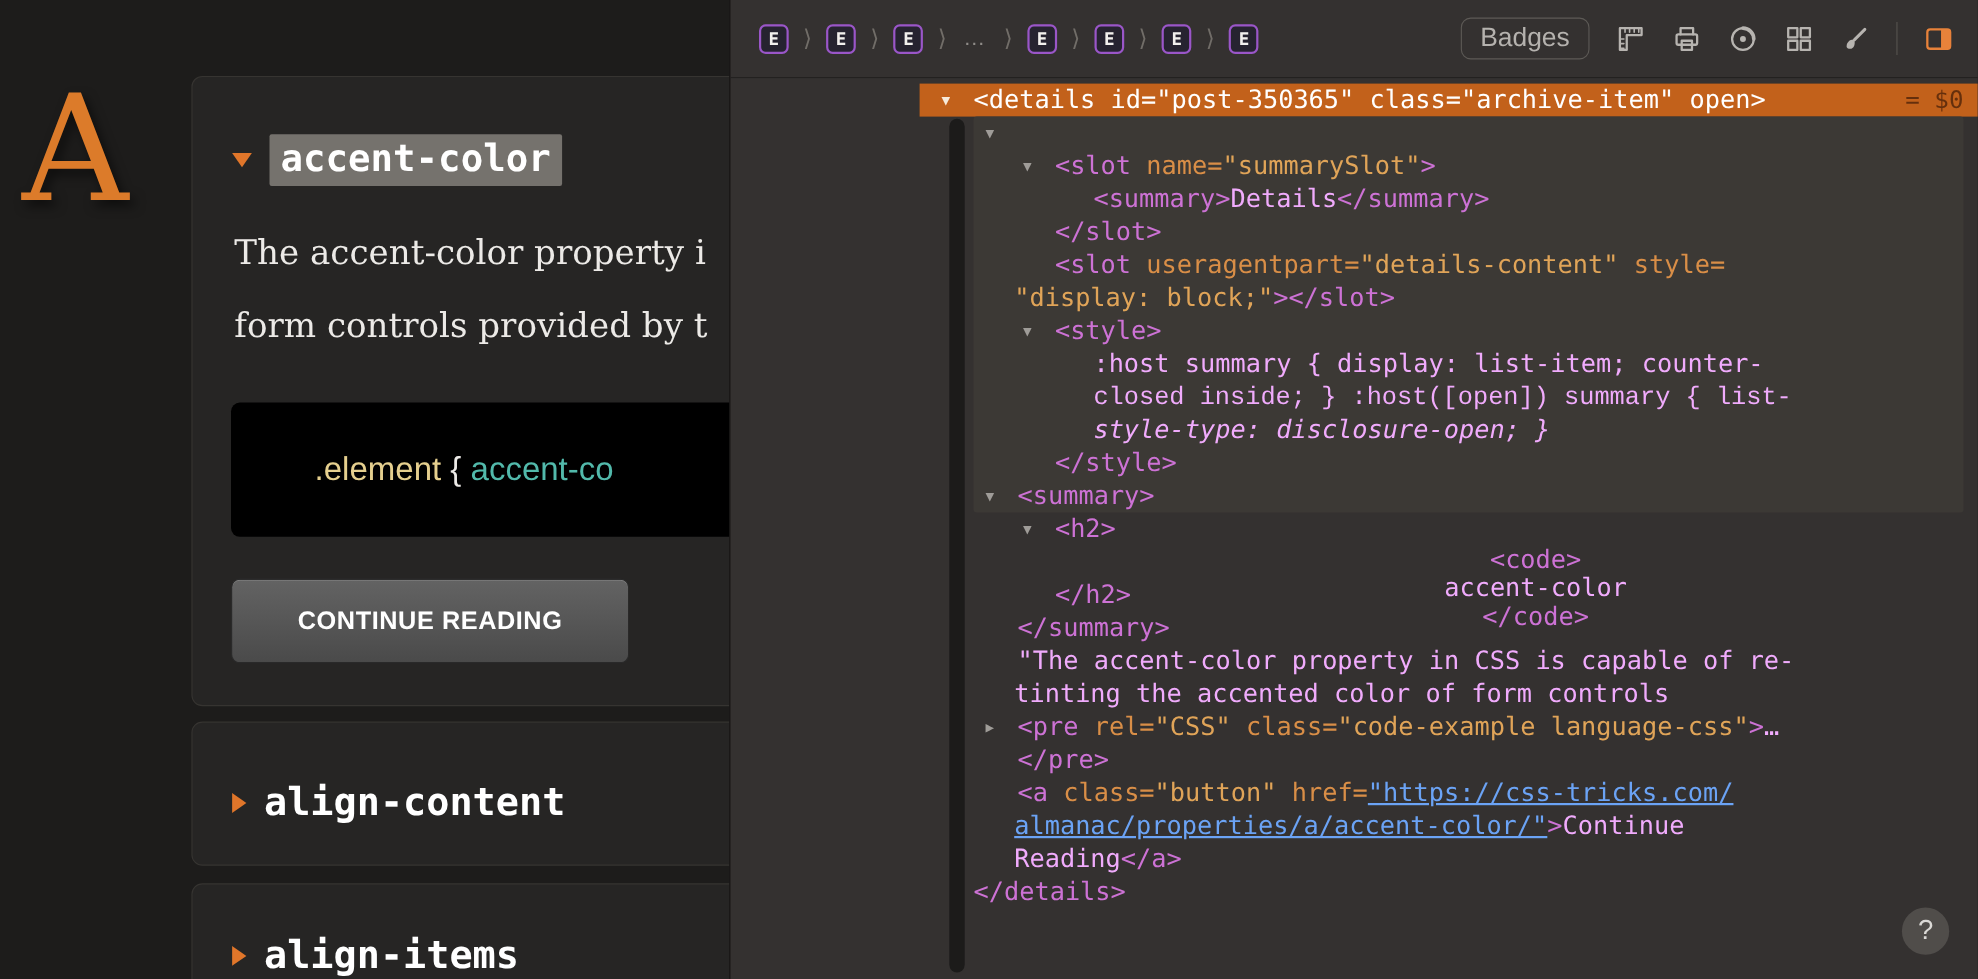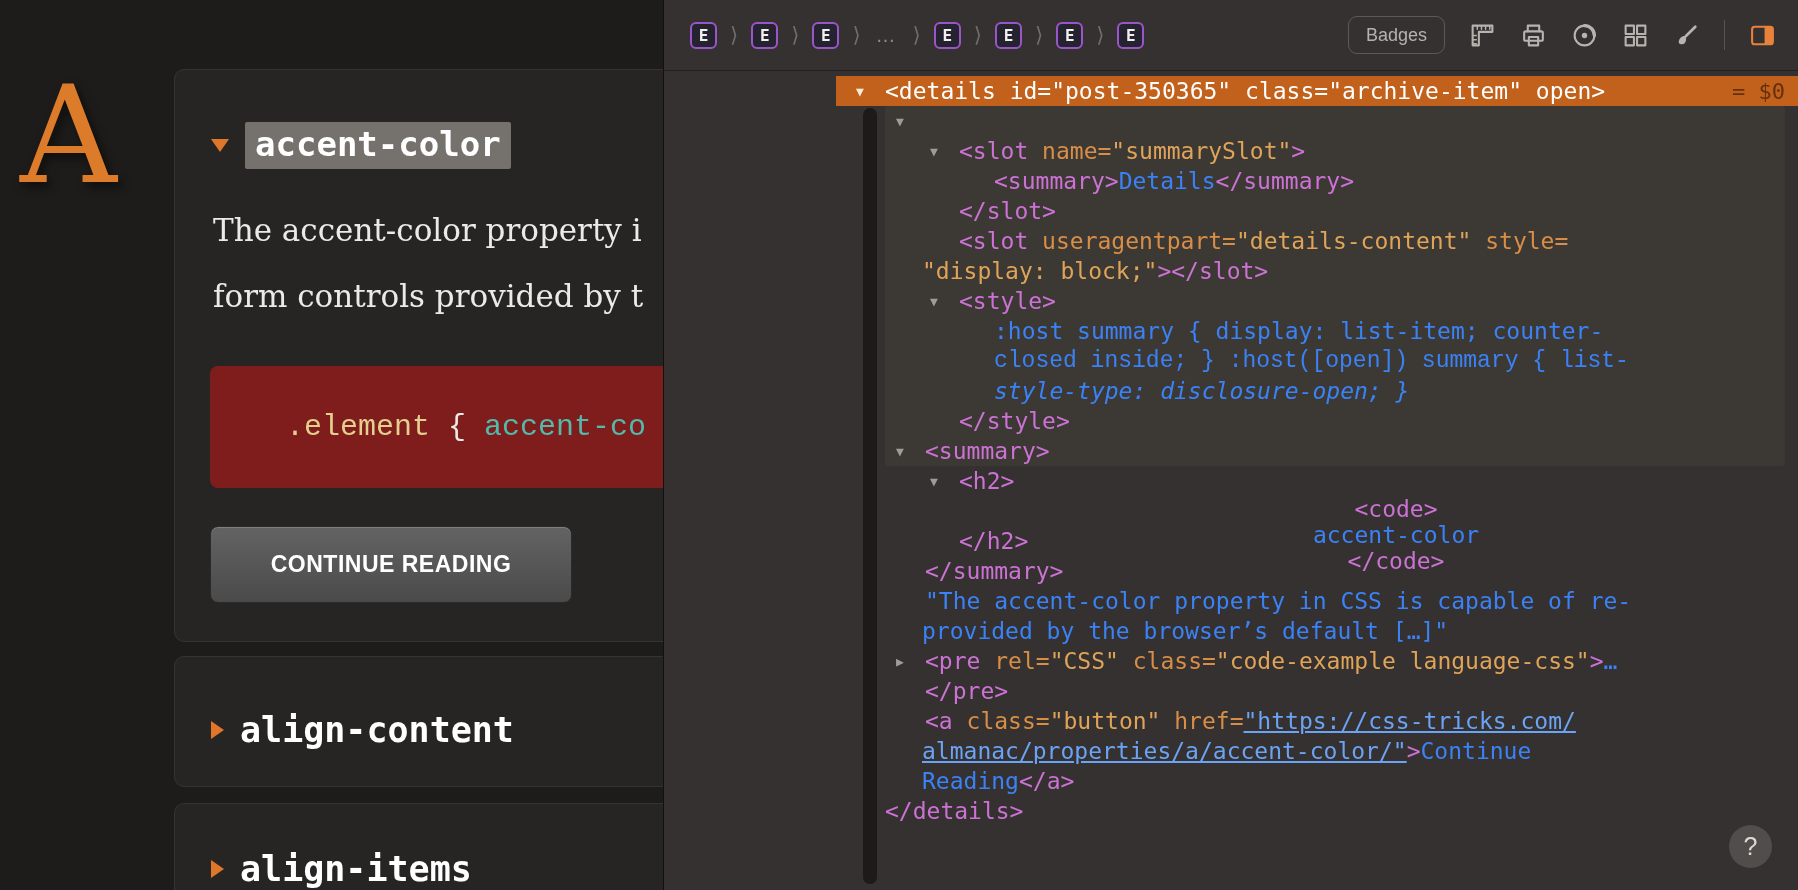--- a/index.html
+++ b/index.html
@@ -25,22 +25,22 @@
   .tri-closed { border-top:9px solid transparent; border-bottom:9px solid transparent;
                 border-left:13px solid #e0762a; }
   .card-title { font-family:"DejaVu Sans Mono", monospace; font-weight:bold;
                 font-size:34px; color:#ffffff; white-space:nowrap; }
   .card2 .card-title, .card3 .card-title { font-size:35px; }
   .hl { background:#75726d; padding:2px 10px 5px; border-radius:2px; }
   .body-line { position:absolute; left:38px; font-family:"DejaVu Serif", serif;
                font-size:31px; color:#eceae7; white-space:nowrap; }
   .l1 { top:142px; } .l2 { top:208px; }
   .codeblock { position:absolute; left:35px; top:296px; width:640px; height:122px;
-               background:#7f1d1d; border-radius:8px; display:flex; align-items:center;
-               padding-left:76px; font-family:Liberation Mono, monospace;
+               background:#000000; border-radius:8px; display:flex; align-items:center;
+               padding-left:76px; font-family:Liberation Sans, sans-serif;
                font-size:30px; white-space:pre; }
   .c-sel { color:#e5cf8e; } .c-p { color:#eceae7; } .c-prop { color:#52b9ab; }
   .cta { position:absolute; left:35px; top:456px; width:362px; height:77px;
          background:linear-gradient(#636363,#4a4a4a); border:1px solid #2a2a2a;
          border-radius:8px; color:#fff; font-family:"Liberation Sans", sans-serif;
          font-weight:bold; font-size:23px; letter-spacing:.5px;
          box-shadow:inset 0 1px 0 rgba(255,255,255,.18); cursor:pointer; }
 
   
   .devtools { position:absolute; left:663px; top:0; width:1135px; height:890px;
@@ -49,41 +49,41 @@
              border-bottom:1px solid #232120; display:flex; align-items:center; }
   .breadcrumbs { display:flex; align-items:center; padding-left:26px; }
   .crumb-badge { width:27px; height:27px; border:2px solid #9a56c8; border-radius:6px;
                  background:#262330; color:#f2f0ee; font-family:"DejaVu Sans Mono", monospace;
                  font-size:16px; font-weight:bold; display:flex; align-items:center;
                  justify-content:center; cursor:pointer; }
   .crumb-sep { color:#716d68; font-size:21px; margin:0 13px; font-family:"DejaVu Sans", sans-serif; }
   .crumb-ell { color:#8f8c88; font-size:20px; margin:0 2px; letter-spacing:2px; }
   .toolbar-right { margin-left:auto; display:flex; align-items:center; gap:24px; padding-right:22px; }
   .badges-btn { height:38px; padding:0 17px; background:transparent; border:1.5px solid #5d5a56;
-                border-radius:9px; color:#b5b2ae; font-size:18px;
+                border-radius:9px; color:#b5b2ae; font-size:24px;
                 font-family:"Liberation Sans", sans-serif; cursor:pointer; }
   .tb-icon { width:27px; height:27px; cursor:pointer; }
   .tb-icon svg { width:100%; height:100%; stroke:#b7b4b0; fill:none; stroke-width:2;
                  stroke-linecap:round; stroke-linejoin:round; }
   .tb-icon.orange svg { stroke:#e8823a; }
   .vsep { width:1px; height:30px; background:#57544f; }
 
   .tree { position:absolute; top:71px; left:0; right:0; bottom:0; padding-top:5px;
           font-family:"DejaVu Sans Mono", monospace; font-size:23px; overflow:hidden; }
   .sel-bg { position:absolute; left:172px; right:0; top:5px; height:30px;
             background:#c2611b; z-index:0; }
   .shadow-bg { position:absolute; left:221px; right:13px; top:35px; height:360px;
                background:#3c3935; border-radius:3px; z-index:0; }
   .tree-scrollbar { position:absolute; left:199px; top:37px; width:14px; height:776px;
                     background:#1c1b1a; border-radius:7px; z-index:0; }
   .trow { position:relative; z-index:1; height:30px; display:flex; align-items:center; }
   .trow span { white-space:pre; }
   .marker { flex:0 0 29px; font-size:13px; color:#9f9c98; cursor:pointer; }
   .s-t { color:#cd72d5; } .s-a { color:#d98e47; } .s-v { color:#e0a458; }
-  .s-x { color:#3b82f6; } .s-g { color:#9b9894; }
+  .s-x { color:#f0abfc; } .s-g { color:#9b9894; }
   .s-l { color:#6ba3f5; text-decoration:underline; }
   .trow.sel .s-t, .trow.sel .s-a, .trow.sel .s-v, .trow.sel .s-x { color:#ffffff; }
   .trow.sel .marker { color:#f7ead9; }
   .dollar { margin-left:auto; padding-right:13px; color:rgba(25,8,0,.55); font-size:22px; }
 
   .help { position:absolute; right:26px; bottom:22px; width:43px; height:43px;
           border-radius:50%; background:#504d4a; color:#dbd9d6; font-size:25px;
           display:flex; align-items:center; justify-content:center; cursor:pointer;
           font-family:"Liberation Sans", sans-serif; }
 </style>
@@ -259,21 +259,21 @@
       <div class="trow" style="padding-left: 295px;">
         <span class="s-t">&lt;/h2&gt;</span>
       </div>
       <div class="trow" style="padding-left: 261px;">
         <span class="s-t">&lt;/summary&gt;</span>
       </div>
       <div class="trow" style="padding-left: 261px;">
         <span class="s-x">"The accent-color property in CSS is capable of re-</span>
       </div>
       <div class="trow" style="padding-left: 258px;">
-        <span class="s-x">provided by the browser’s default […]"</span>
+        <span class="s-x">tinting the accented color of form controls</span>
       </div>
       <div class="trow" style="padding-left: 232px;">
         <span class="marker">▶</span>
         <span class="s-t">&lt;pre </span>
         <span class="s-a">rel=</span>
         <span class="s-v">"CSS"</span>
         <span class="s-a"> class=</span>
         <span class="s-v">"code-example language-css"</span>
         <span class="s-t">&gt;</span>
         <span class="s-x">…</span>

